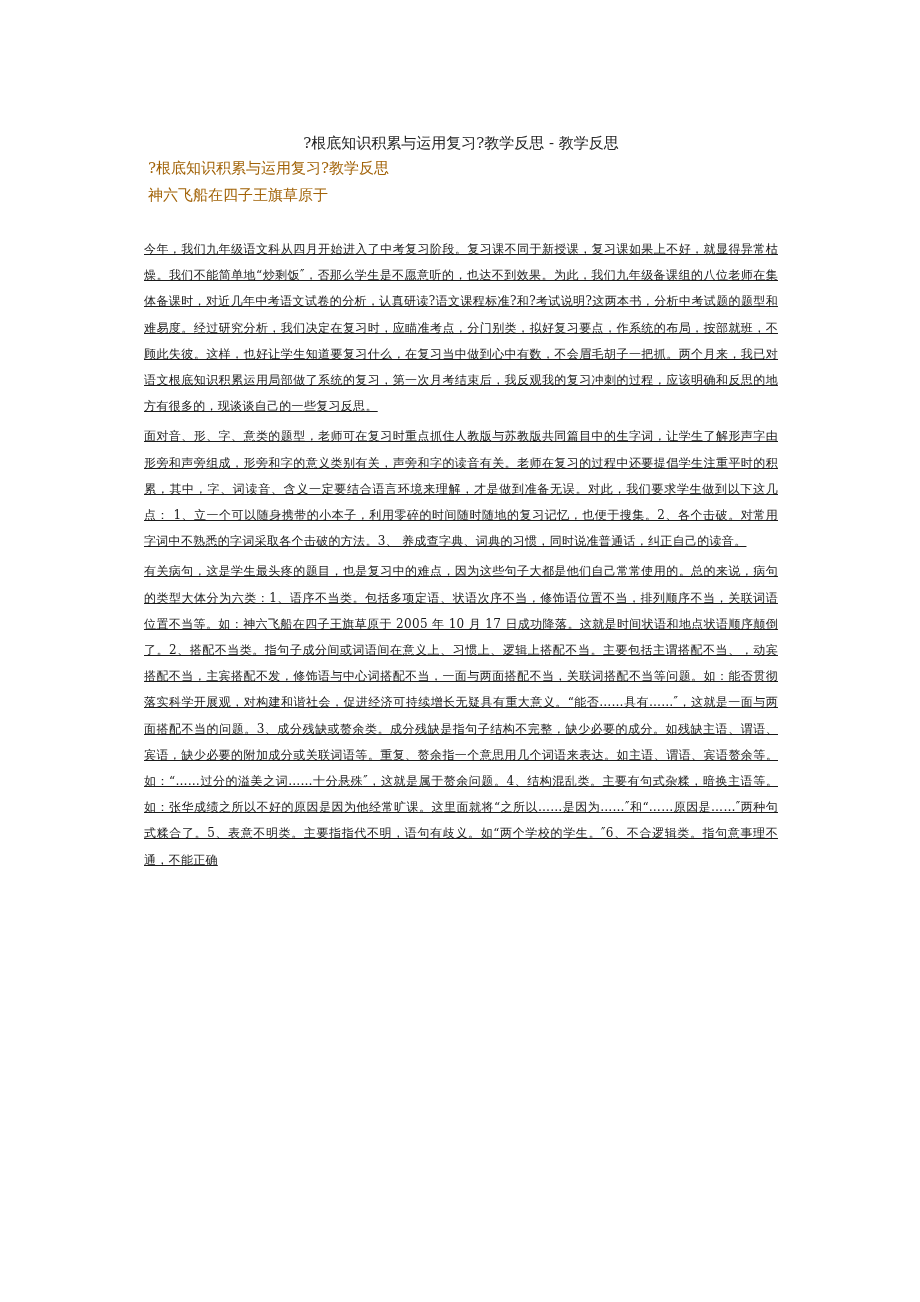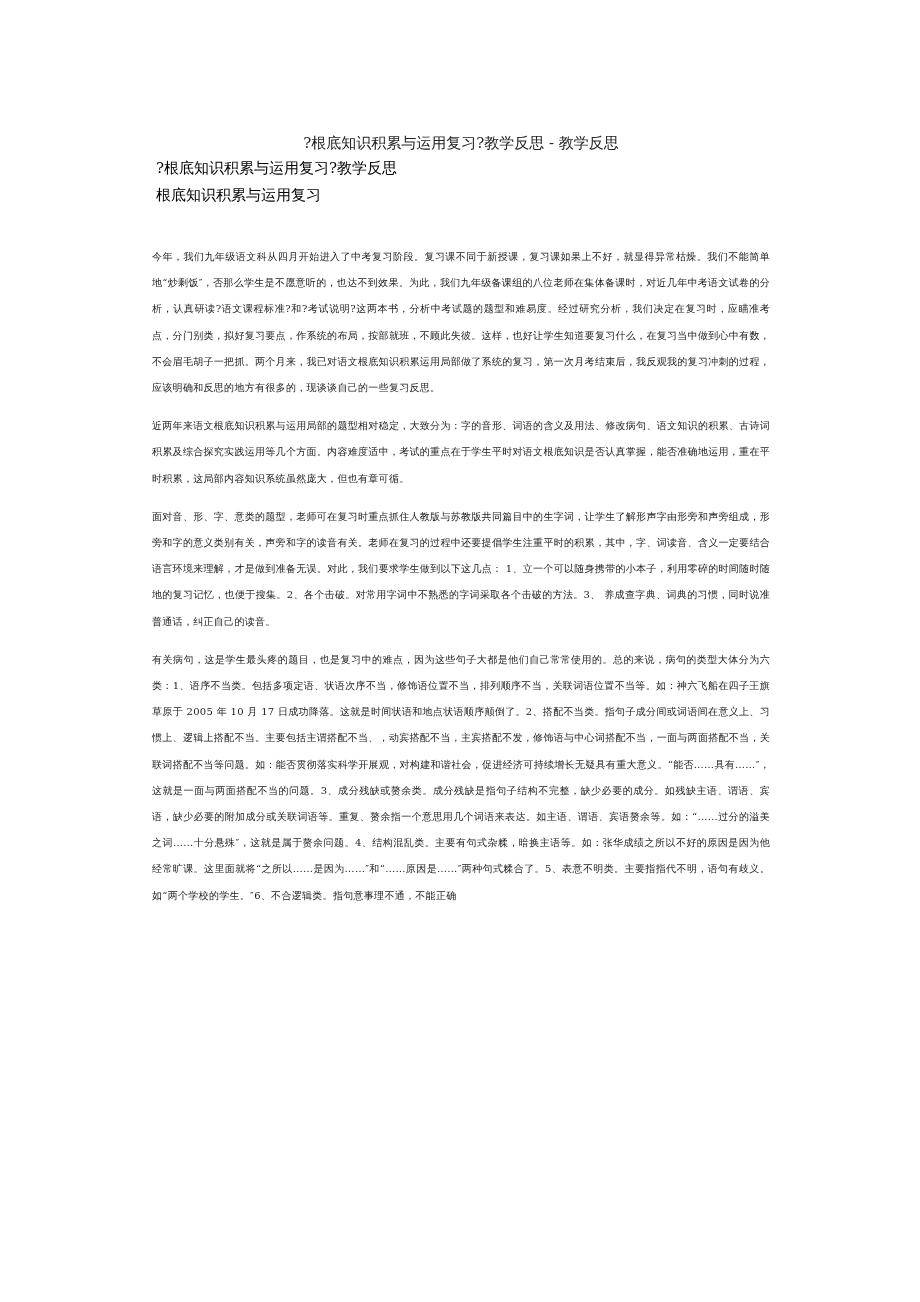--- a/index.html
+++ b/index.html
@@ -6,36 +6,35 @@
   body {
     width: 920px; height: 1302px; overflow: hidden; position: relative;
     font-family: "DejaVu Serif", "Liberation Serif", serif;
     color: #1a1a1a;
   }
   .page { position: absolute; left: 140px; top: 0; width: 642px; }
   .doc-title {
     position: absolute; left: 0; top: 132px; width: 642px;
     text-align: center; font-size: 15px; line-height: 22px; color: #222;
   }
-  .subtitle { position: absolute; left: 16px; font-size: 15px; line-height: 22px; color: #000000; }
+  .subtitle { position: absolute; left: 8px; font-size: 15px; line-height: 22px; color: #a16207; }
   .sub1 { top: 157px; }
   .sub2 { top: 184px; }
   .body-text { position: absolute; left: 0; top: 232px; width: 642px; }
   .para {
-    margin: 12px; font-size: 10px; line-height: 26.2px; letter-spacing: 0.3px;
-    text-align: justify; color: #1a1a1a; word-break: break-all;
+    margin: 4px; font-size: 12px; line-height: 26.2px; letter-spacing: 0.3px;
+    text-align: justify; color: #1a1a1a; word-break: break-all; text-decoration: underline;
   }
 </style>
 </head>
 <body>
 
 <div class="page">
   <div class="doc-title">?根底知识积累与运用复习?教学反思  -  教学反思</div>
   <div class="subtitle sub1">?根底知识积累与运用复习?教学反思</div>
-  <div class="subtitle sub2">根底知识积累与运用复习</div>
+  <div class="subtitle sub2">神六飞船在四子王旗草原于</div>
 
   <div class="body-text">
     <p class="para">今年，我们九年级语文科从四月开始进入了中考复习阶段。复习课不同于新授课，复习课如果上不好，就显得异常枯燥。我们不能简单地“炒剩饭″，否那么学生是不愿意听的，也达不到效果。为此，我们九年级备课组的八位老师在集体备课时，对近几年中考语文试卷的分析，认真研读?语文课程标准?和?考试说明?这两本书，分析中考试题的题型和难易度。经过研究分析，我们决定在复习时，应瞄准考点，分门别类，拟好复习要点，作系统的布局，按部就班，不顾此失彼。这样，也好让学生知道要复习什么，在复习当中做到心中有数，不会眉毛胡子一把抓。两个月来，我已对语文根底知识积累运用局部做了系统的复习，第一次月考结束后，我反观我的复习冲刺的过程，应该明确和反思的地方有很多的，现谈谈自己的一些复习反思。</p>
-    <p class="para">近两年来语文根底知识积累与运用局部的题型相对稳定，大致分为：字的音形、词语的含义及用法、修改病句、语文知识的积累、古诗词积累及综合探究实践运用等几个方面。内容难度适中，考试的重点在于学生平时对语文根底知识是否认真掌握，能否准确地运用，重在平时积累，这局部内容知识系统虽然庞大，但也有章可循。</p>
     <p class="para">面对音、形、字、意类的题型，老师可在复习时重点抓住人教版与苏教版共同篇目中的生字词，让学生了解形声字由形旁和声旁组成，形旁和字的意义类别有关，声旁和字的读音有关。老师在复习的过程中还要提倡学生注重平时的积累，其中，字、词读音、含义一定要结合语言环境来理解，才是做到准备无误。对此，我们要求学生做到以下这几点： 1、立一个可以随身携带的小本子，利用零碎的时间随时随地的复习记忆，也便于搜集。2、各个击破。对常用字词中不熟悉的字词采取各个击破的方法。3、 养成查字典、词典的习惯，同时说准普通话，纠正自己的读音。</p>
     <p class="para">有关病句，这是学生最头疼的题目，也是复习中的难点，因为这些句子大都是他们自己常常使用的。总的来说，病句的类型大体分为六类：1、语序不当类。包括多项定语、状语次序不当，修饰语位置不当，排列顺序不当，关联词语位置不当等。如：神六飞船在四子王旗草原于 2005 年 10 月 17 日成功降落。这就是时间状语和地点状语顺序颠倒了。2、搭配不当类。指句子成分间或词语间在意义上、习惯上、逻辑上搭配不当。主要包括主谓搭配不当、，动宾搭配不当，主宾搭配不发，修饰语与中心词搭配不当，一面与两面搭配不当，关联词搭配不当等问题。如：能否贯彻落实科学开展观，对构建和谐社会，促进经济可持续增长无疑具有重大意义。“能否……具有……″，这就是一面与两面搭配不当的问题。3、成分残缺或赘余类。成分残缺是指句子结构不完整，缺少必要的成分。如残缺主语、谓语、宾语，缺少必要的附加成分或关联词语等。重复、赘余指一个意思用几个词语来表达。如主语、谓语、宾语赘余等。如：“……过分的溢美之词……十分悬殊″，这就是属于赘余问题。4、结构混乱类。主要有句式杂糅，暗换主语等。如：张华成绩之所以不好的原因是因为他经常旷课。这里面就将“之所以……是因为……″和“……原因是……″两种句式糅合了。5、表意不明类。主要指指代不明，语句有歧义。如“两个学校的学生。″6、不合逻辑类。指句意事理不通，不能正确</p>
   </div>
 </div>
 
 </body></html>

